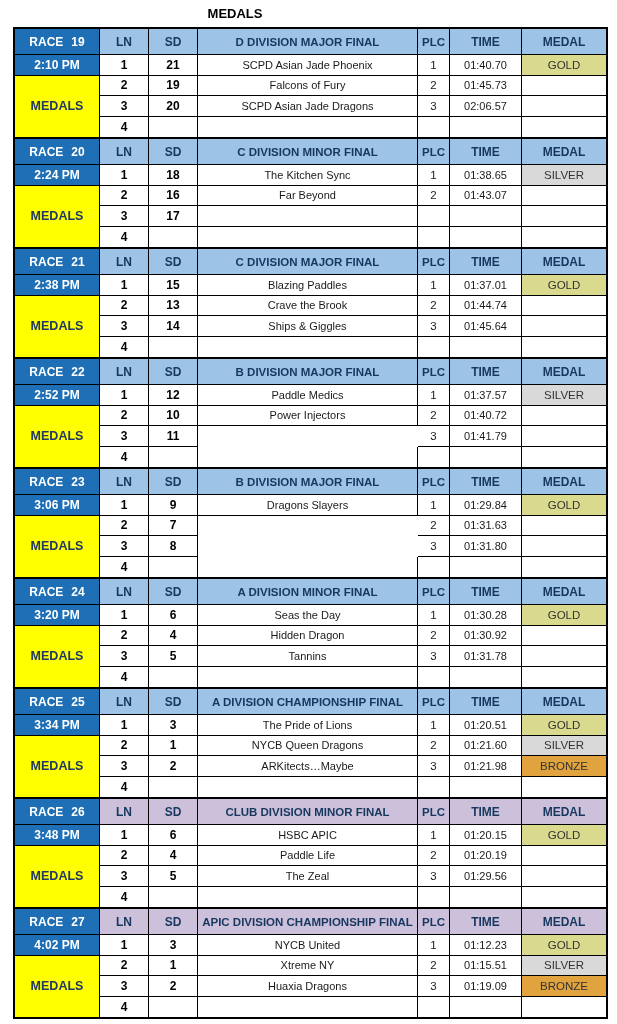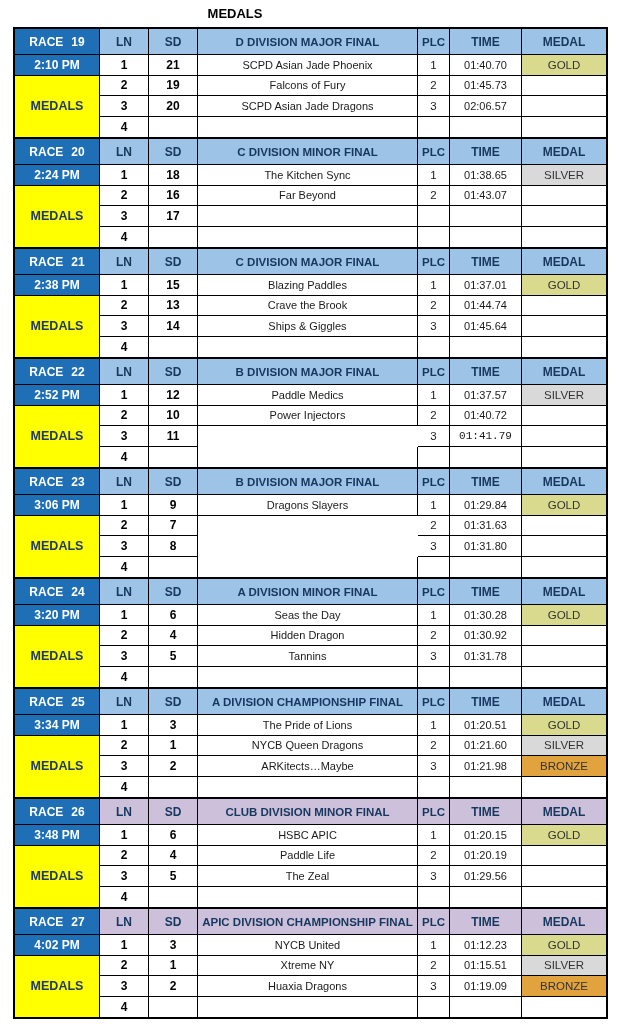--- a/index.html
+++ b/index.html
@@ -184,21 +184,21 @@
         <div class="cell c-medal lastcol m-silver" style="grid-row: 2;">SILVER</div>
         <div class="cell c-ln" style="grid-row: 3;">2</div>
         <div class="cell c-sd" style="grid-row: 3;">10</div>
         <div class="cell c-team" style="grid-row: 3;">Power Injectors</div>
         <div class="cell c-plc" style="grid-row: 3;">2</div>
         <div class="cell c-time" style="grid-row: 3;">01:40.72</div>
         <div class="cell c-medal lastcol" style="grid-row: 3;"></div>
         <div class="cell c-ln" style="grid-row: 4;">3</div>
         <div class="cell c-sd" style="grid-row: 4;">11</div>
         <div class="cell c-plc" style="grid-row: 4;">3</div>
-        <div class="cell c-time" style="grid-row: 4; font-family: Liberation Mono, monospace;">01:41.79</div>
+        <div class="cell c-time" style="grid-row: 4;">01:41.79</div>
         <div class="cell c-medal lastcol" style="grid-row: 4;"></div>
         <div class="cell c-ln lastrow" style="grid-row: 5;">4</div>
         <div class="cell c-sd lastrow" style="grid-row: 5;"></div>
         <div class="cell c-team lastrow" style="grid-row: 5;"></div>
         <div class="cell c-plc lastrow" style="grid-row: 5;"></div>
         <div class="cell c-time lastrow" style="grid-row: 5;"></div>
         <div class="cell c-medal lastcol lastrow" style="grid-row: 5;"></div>
       </div>
       <div class="block blue">
     <div class="cell c-racehead">

